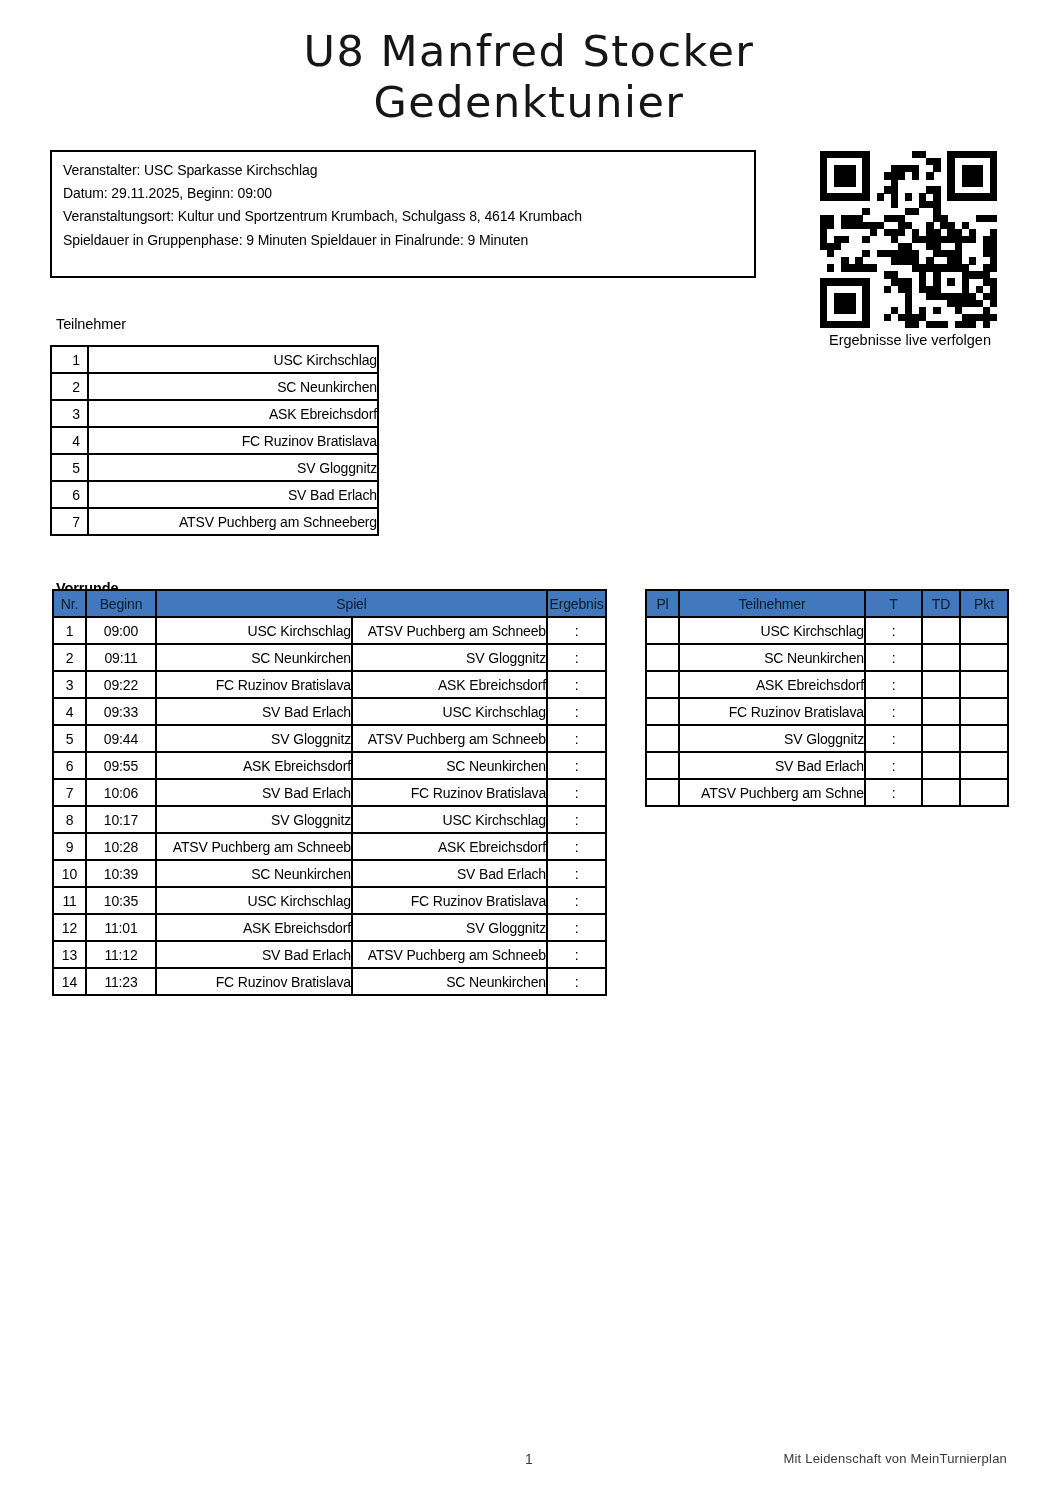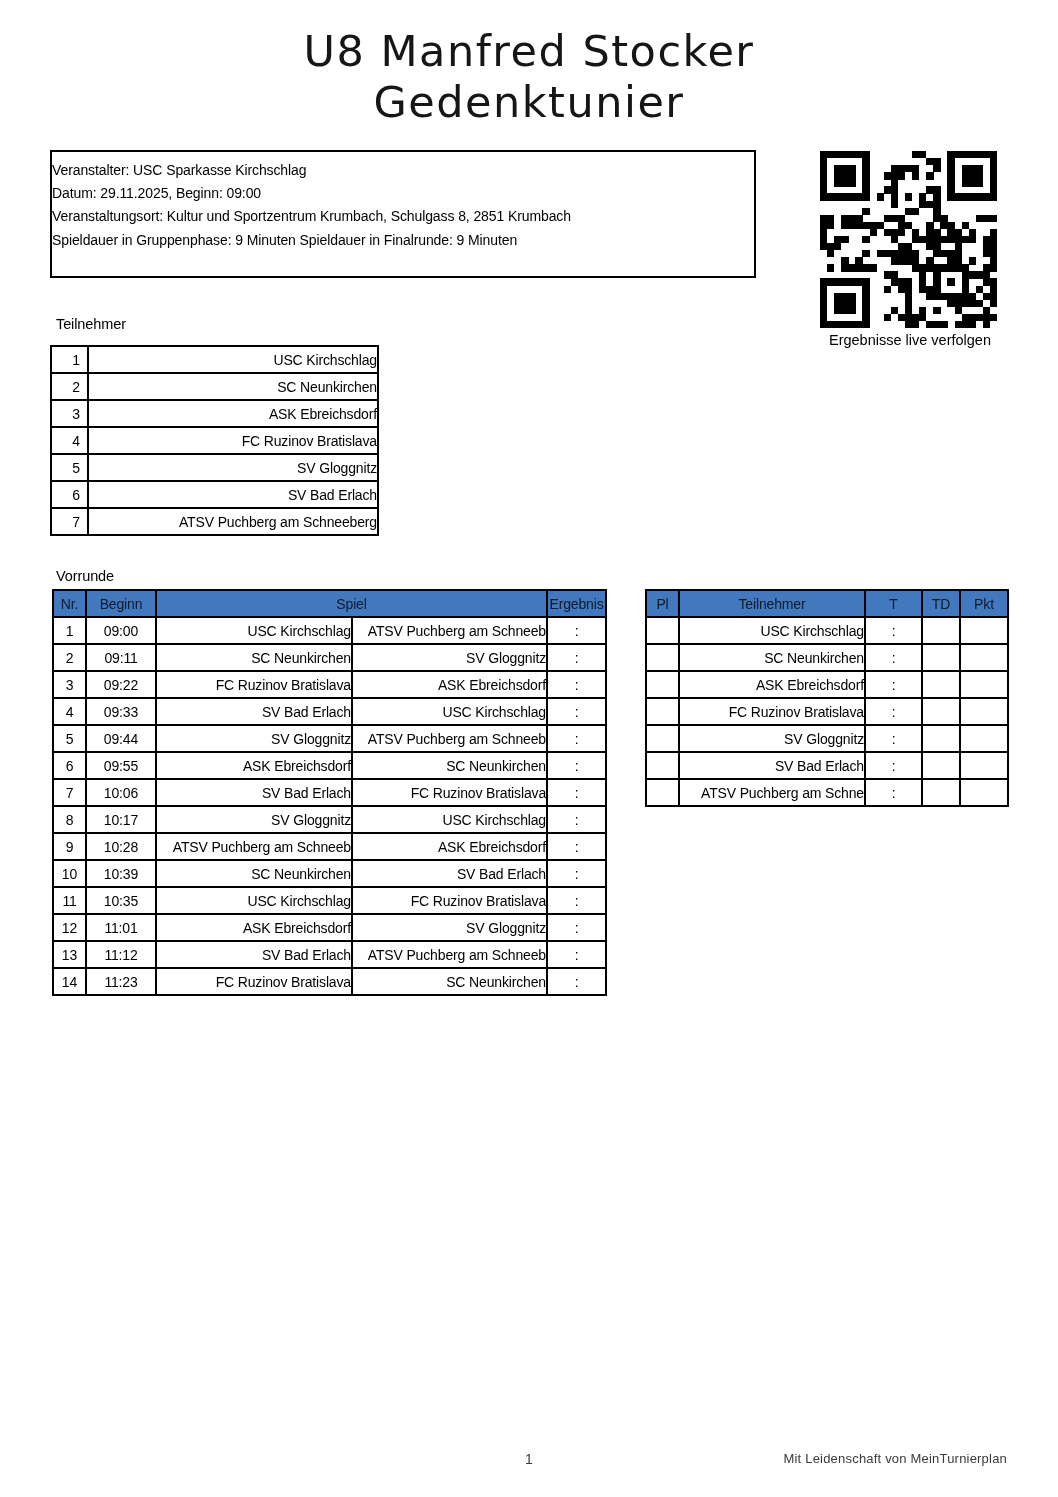--- a/index.html
+++ b/index.html
@@ -24,38 +24,38 @@
     font-weight: 400;
     letter-spacing: 1.5px;
     color: #161616;
   }
 
   .info-box {
     position: absolute;
     left: 50px; top: 150px;
     width: 706px; height: 128px;
     border: 2px solid #000;
-    padding: 7px 0;
+    padding: 7px 11px;
     font-size: 14px;
     line-height: 23.2px;
     letter-spacing: -0.1px;
   }
 
   .qr-wrap { position: absolute; left: 820px; top: 151px; width: 177px; }
   .qr-svg { display: block; width: 177px; height: 177px; }
   .qr-caption {
     position: absolute;
     left: 730px; top: 332px; width: 360px;
     text-align: center;
     font-size: 14.5px;
   }
 
   .section-label { position: absolute; font-size: 14.5px; letter-spacing: -0.1px; }
   .label-teilnehmer { left: 56px; top: 316px; }
-  .label-vorrunde  { left: 56px; top: 568px; }
+  .label-vorrunde  { left: 56px; top: 580px; font-weight: bold; }
 
   table {
     border-collapse: collapse;
     table-layout: fixed;
     position: absolute;
     background: #fff;
   }
   td, th {
     border: 2px solid #000;
     font-size: 14px;
@@ -105,21 +105,21 @@
 <div class="page">
 
   <div class="title">
     <div>U8 Manfred Stocker</div>
     <div>Gedenktunier</div>
   </div>
 
   <div class="info-box">
     <div>Veranstalter: USC Sparkasse Kirchschlag</div>
     <div>Datum: 29.11.2025, Beginn: 09:00</div>
-    <div>Veranstaltungsort: Kultur und Sportzentrum Krumbach, Schulgass 8, 2851 Krumbach</div>
+    <div>Veranstaltungsort: Kultur und Sportzentrum Krumbach, Schulgass 8, 4614 Krumbach</div>
     <div>Spieldauer in Gruppenphase: 9 Minuten Spieldauer in Finalrunde: 9 Minuten</div>
   </div>
 
   <div class="qr-wrap">
     <svg id="qr" class="qr-svg" viewBox="0 0 177 177" fill="#000" shape-rendering="crispEdges">
         <rect x="0.00" y="0.00" width="7.33" height="7.33"></rect>
         <rect x="7.08" y="0.00" width="7.33" height="7.33"></rect>
         <rect x="14.16" y="0.00" width="7.33" height="7.33"></rect>
         <rect x="21.24" y="0.00" width="7.33" height="7.33"></rect>
         <rect x="28.32" y="0.00" width="7.33" height="7.33"></rect>

